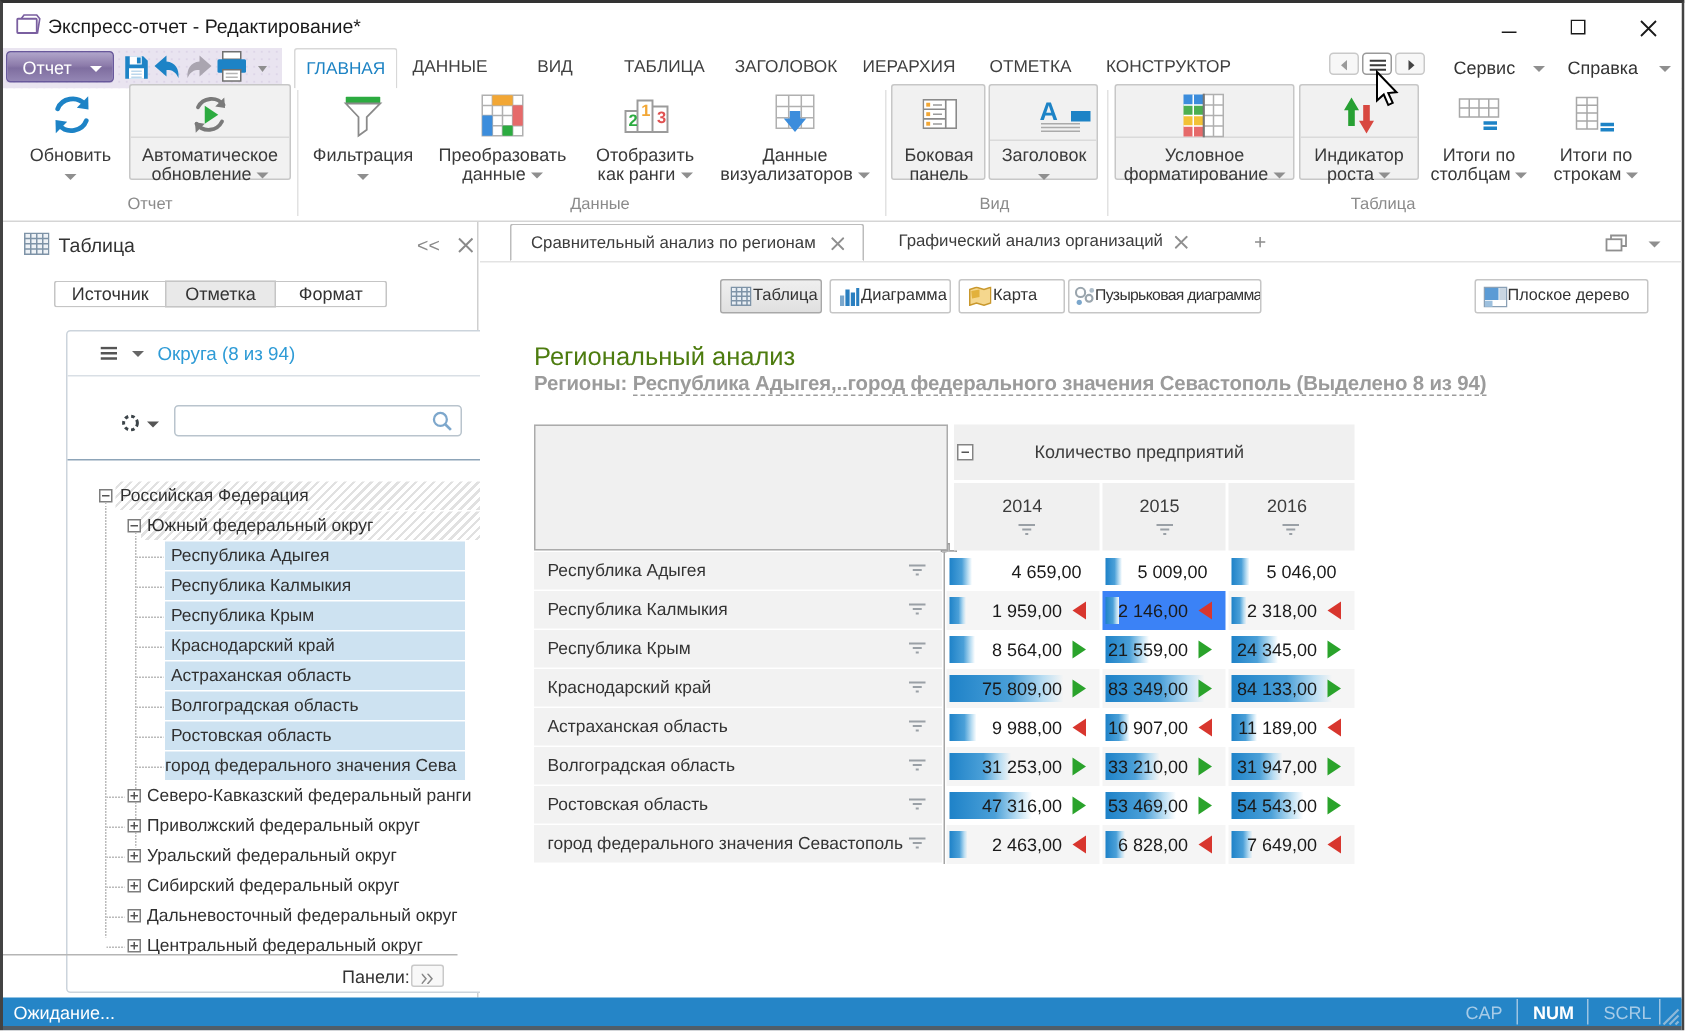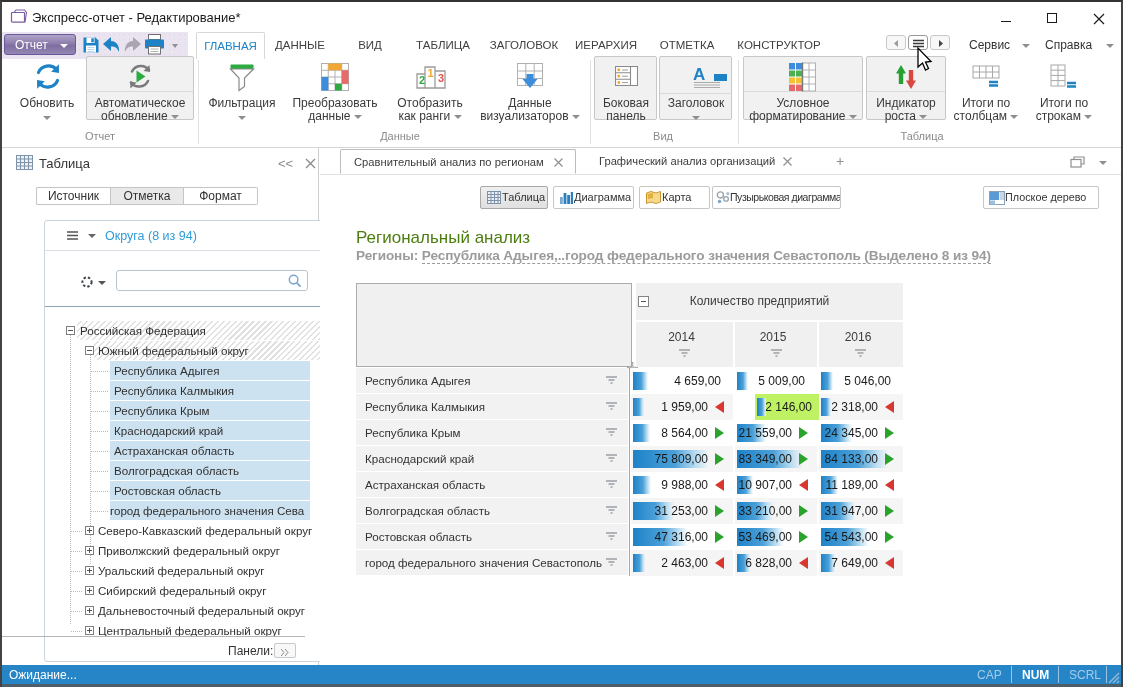--- a/index.html
+++ b/index.html
@@ -349,21 +349,21 @@
         <div class="treerow hatch" style="left:49px;top:36px;width:240px;padding-left:4px">Южный федеральный округ</div>
         <div class="expbox" style="left:40px;top:41px"></div>
         <div class="treerow selrow" style="left:65px;top:56px;width:200px;padding-left:4px">Республика Адыгея</div>
         <div class="treerow selrow" style="left:65px;top:76px;width:200px;padding-left:4px">Республика Калмыкия</div>
         <div class="treerow selrow" style="left:65px;top:96px;width:200px;padding-left:4px">Республика Крым</div>
         <div class="treerow selrow" style="left:65px;top:116px;width:200px;padding-left:4px">Краснодарский край</div>
         <div class="treerow selrow" style="left:65px;top:136px;width:200px;padding-left:4px">Астраханская область</div>
         <div class="treerow selrow" style="left:65px;top:156px;width:200px;padding-left:4px">Волгоградская область</div>
         <div class="treerow selrow" style="left:65px;top:176px;width:200px;padding-left:4px">Ростовская область</div>
         <div class="treerow selrow" style="left:65px;top:196px;width:200px;padding-left:0">город федерального значения Сева</div>
-        <div class="treerow" style="left:53px;top:216px">Северо-Кавказский федеральный округ</div>
+        <div class="treerow" style="left:53px;top:216px">Северо-Кавказский федеральный ранги</div>
         <div class="expbox plus" style="left:40px;top:221px"></div>
         <div class="treerow" style="left:53px;top:236px">Приволжский федеральный округ</div>
         <div class="expbox plus" style="left:40px;top:241px"></div>
         <div class="treerow" style="left:53px;top:256px">Уральский федеральный округ</div>
         <div class="expbox plus" style="left:40px;top:261px"></div>
         <div class="treerow" style="left:53px;top:276px">Сибирский федеральный округ</div>
         <div class="expbox plus" style="left:40px;top:281px"></div>
         <div class="treerow" style="left:53px;top:296px">Дальневосточный федеральный округ</div>
         <div class="expbox plus" style="left:40px;top:301px"></div>
         <div class="treerow" style="left:53px;top:316px">Центральный федеральный округ</div>
@@ -509,21 +509,21 @@
     <div class="abs" style="left:0;top:111px;width:272px;height:25px;background:#f2f2f2"></div>
     <div class="abs" style="left:9px;top:111px;height:25px;line-height:25px;font-size:11.6px;color:#333;white-space:nowrap">Республика Калмыкия</div>
     <svg class="abs" style="left:249px;top:119px" width="13" height="9" viewBox="0 0 13 9">
           <path d="M1 1 H12 M3.5 4 H9.5 M5.5 7 H7.5" stroke="#9aa0a6" stroke-width="1.4"></path>
         </svg>
     <div class="vcell" style="left:275px;top:111px;width:102px;height:26px;background:#f5f5f5">
           <div class="vbar" style="width:11.4px;background:linear-gradient(to right,#1e82c8,#4ba0d8 55%,#b9ddf2 82%,#f5f5f5)"></div>
           <div class="tri-l" style="right:9px;top:7px"></div>
           <div class="vtext" style="right:25px">1 959,00</div>
         </div>
-    <div class="vcell" style="left:399px;top:111px;width:82px;height:26px;background:#bef264">
+    <div class="vcell" style="left:379px;top:111px;width:82px;height:26px;background:#3b82f6">
           <div class="vbar" style="width:9.3px;background:linear-gradient(to right,#1e82c8,#4ba0d8 55%,#b9ddf2 82%,#f5f5f5)"></div>
           <div class="tri-l" style="right:9px;top:7px"></div>
           <div class="vtext" style="right:25px">2 146,00</div>
         </div>
     <div class="vcell" style="left:463px;top:111px;width:84px;height:26px;background:#f5f5f5">
           <div class="vbar" style="width:9.5px;background:linear-gradient(to right,#1e82c8,#4ba0d8 55%,#b9ddf2 82%,#f5f5f5)"></div>
           <div class="tri-l" style="right:9px;top:7px"></div>
           <div class="vtext" style="right:25px">2 318,00</div>
         </div>
     <div class="abs" style="left:0;top:137px;width:272px;height:25px;background:#f2f2f2"></div>

